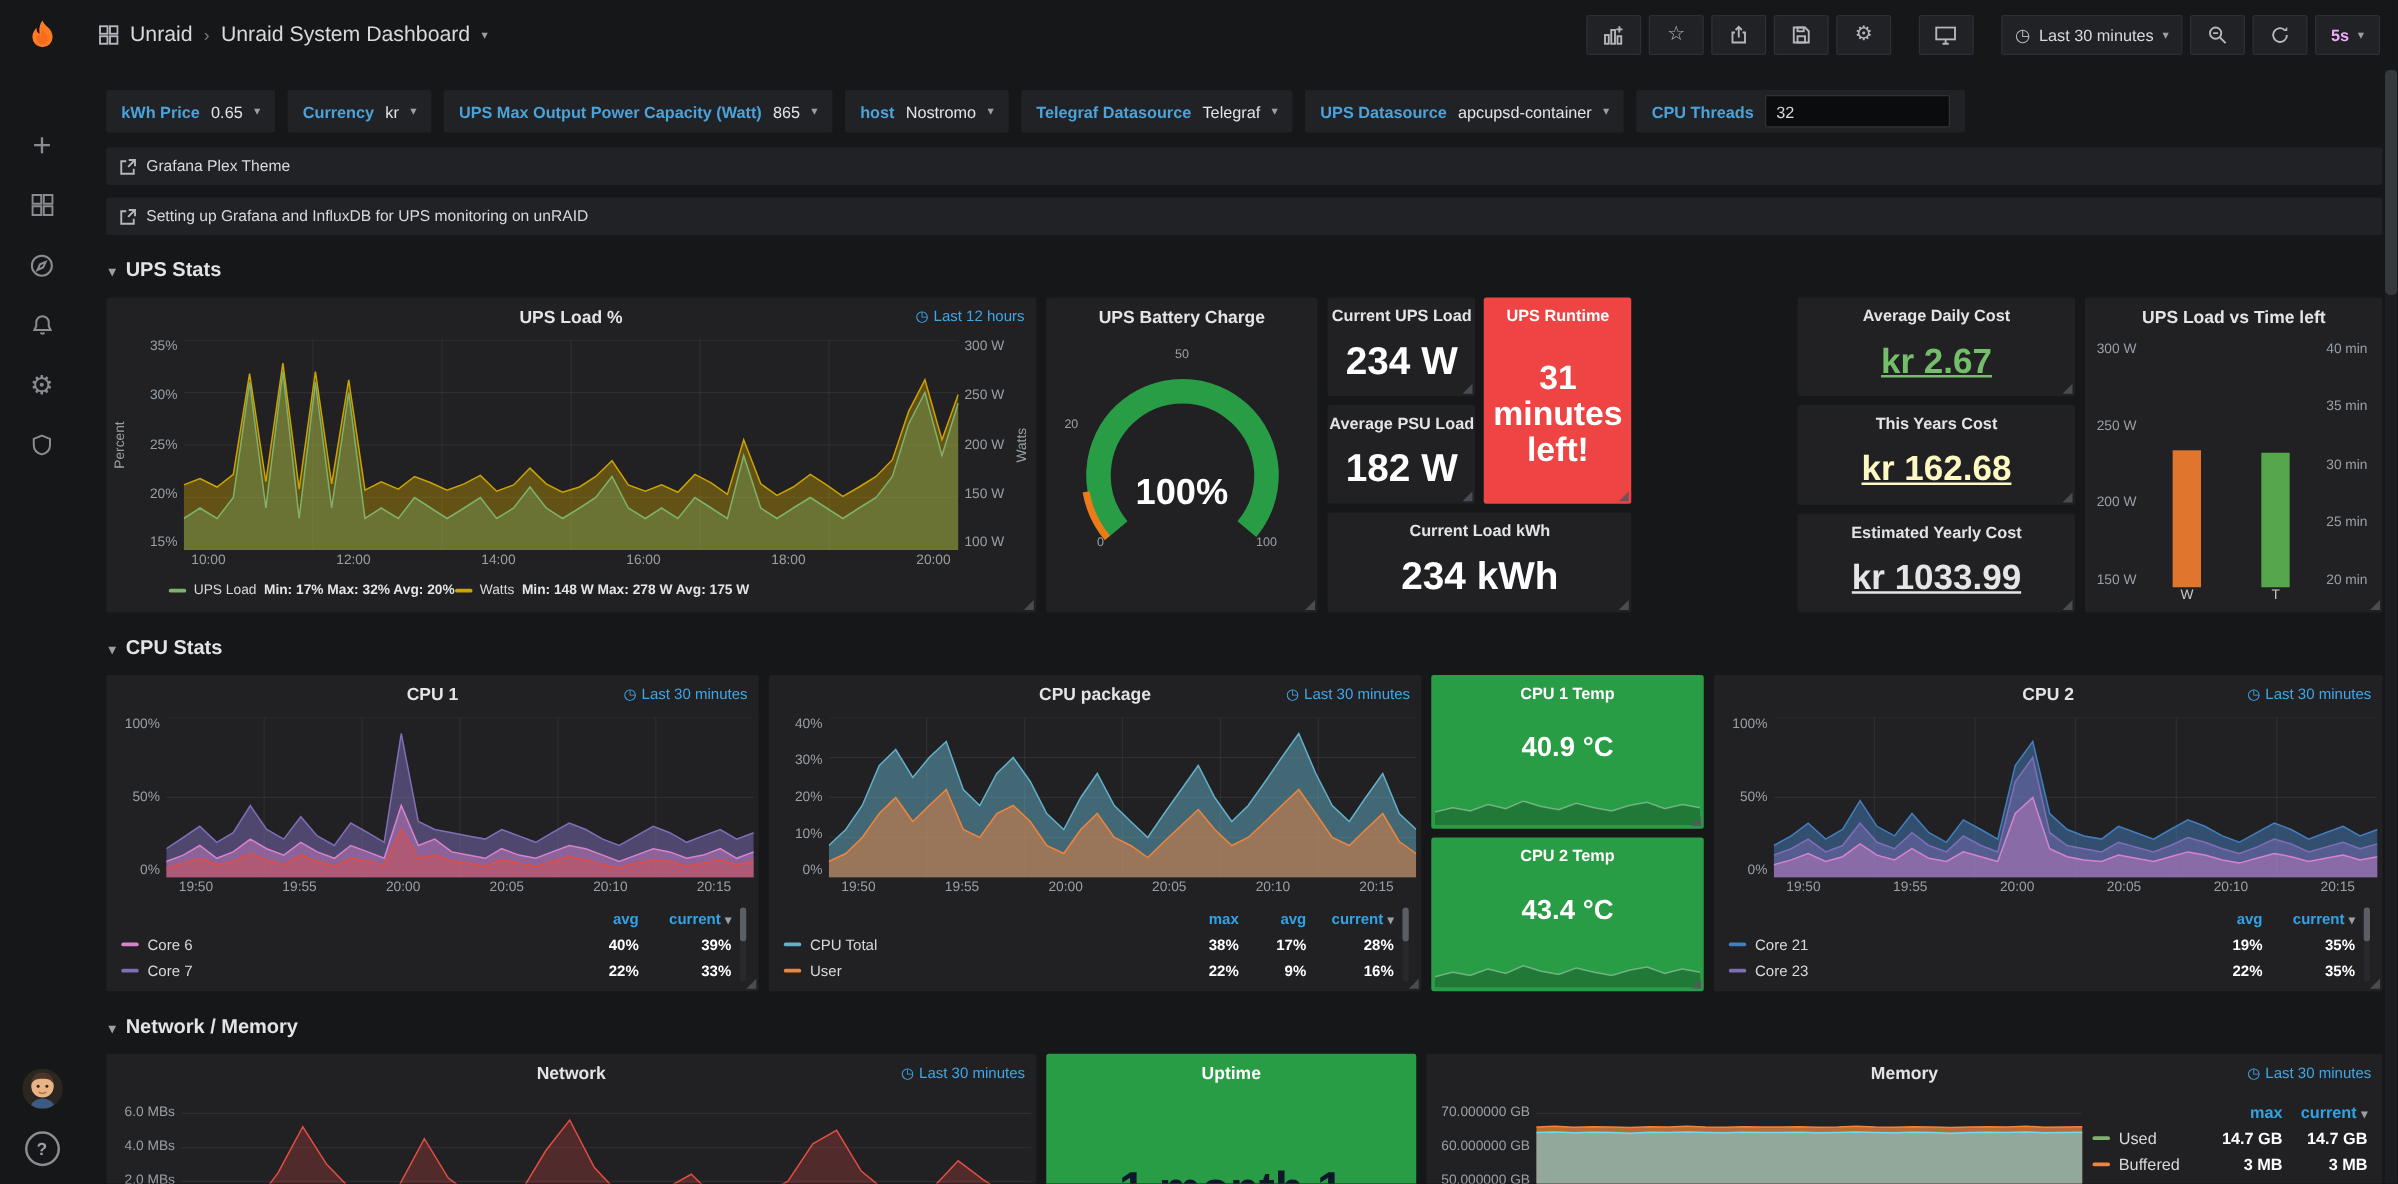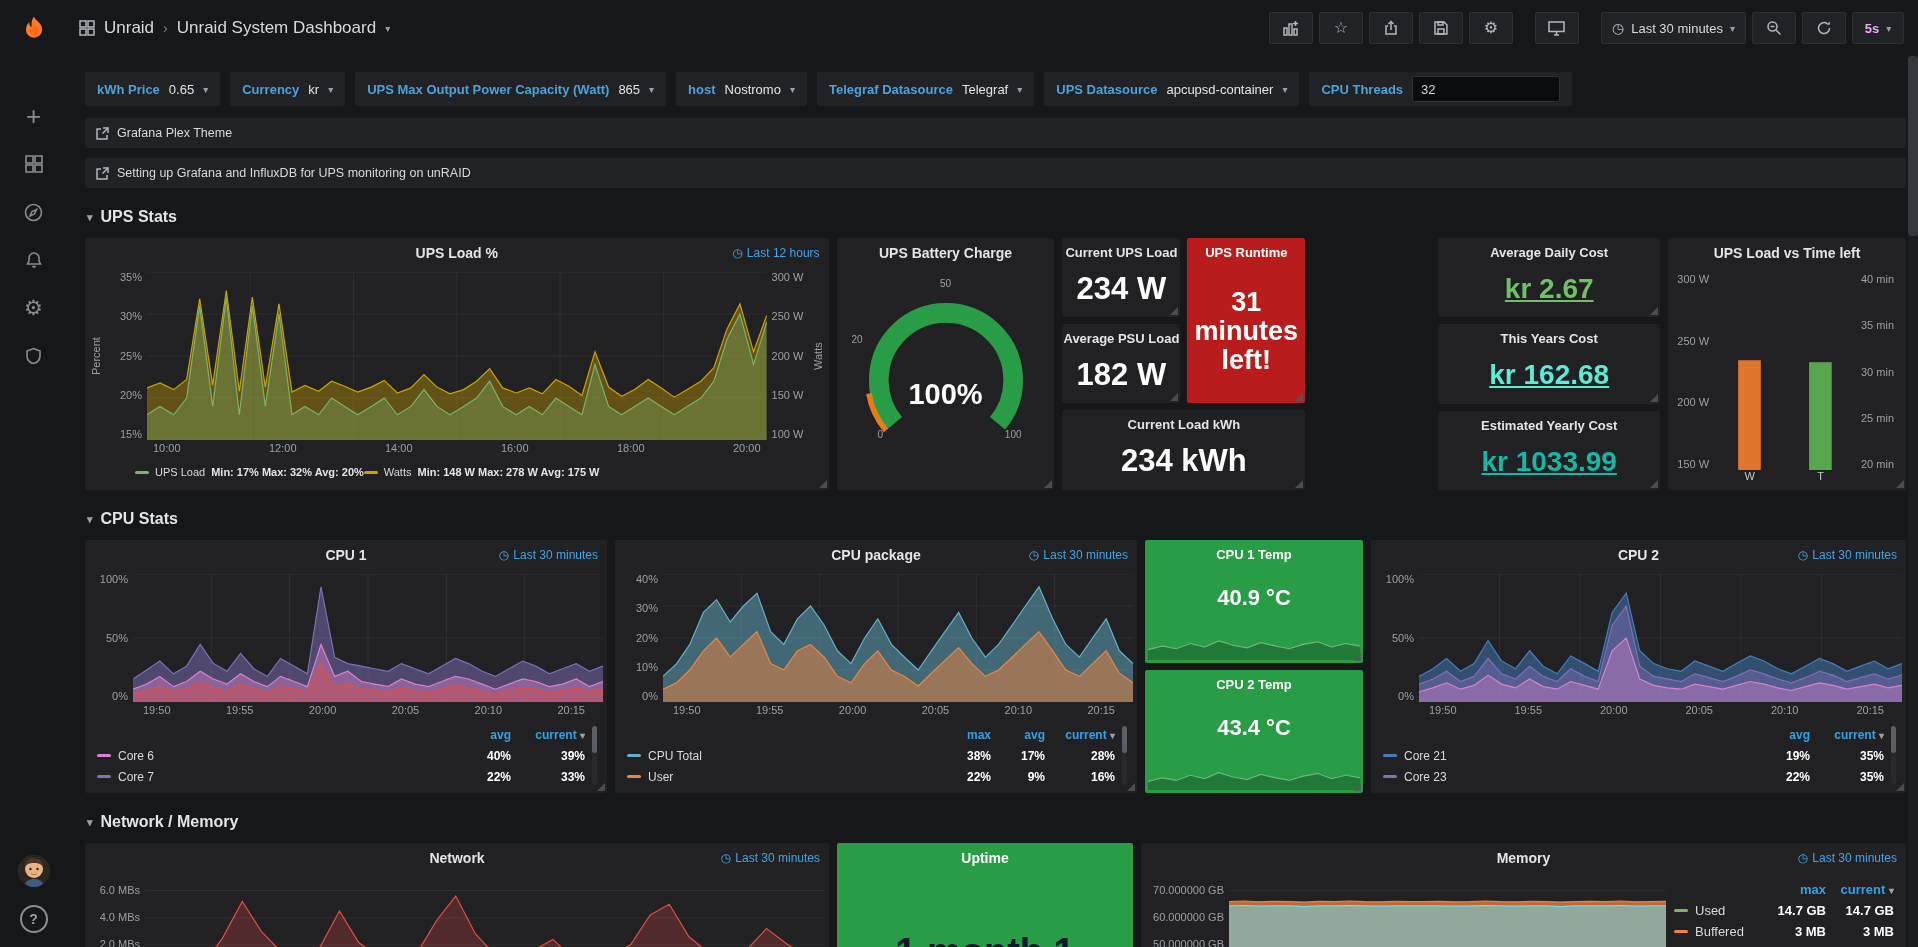--- a/index.html
+++ b/index.html
@@ -419,21 +419,21 @@
           </div>
           <div class="rsz"></div>
         </div>
 
         <div class="cluster" style="width:368px">
           <div class="panel">
             <div class="sp-title">Current UPS Load</div>
             <div class="sp-val v32">234 W</div>
             <div class="rsz"></div>
           </div>
-          <div class="panel green span2r" style="background: #b91c1c;">
+          <div class="panel green span2r" style="background: #ef4444;">
             <div class="sp-title">UPS Runtime</div>
             <div class="sp-val v27">31 minutes left!</div>
             <div class="rsz"></div>
           </div>
           <div class="panel" style="grid-column:1;grid-row:2">
             <div class="sp-title">Average PSU Load</div>
             <div class="sp-val v32">182 W</div>
             <div class="rsz"></div>
           </div>
           <div class="panel span2c">
@@ -444,26 +444,26 @@
         </div>
 
         <div class="col" style="width:222px">
           <div class="panel" style="height:79px">
             <div class="sp-title">Average Daily Cost</div>
             <div class="sp-val v28" style="color: rgb(115, 191, 105);">kr 2.67</div>
             <div class="rsz"></div>
           </div>
           <div class="panel" style="height:80px">
             <div class="sp-title">This Years Cost</div>
-            <div class="sp-val v28" style="color: #5eead4;">kr 162.68</div>
+            <div class="sp-val v28" style="color: #fef9c3;">kr 162.68</div>
             <div class="rsz"></div>
           </div>
           <div class="panel" style="height:79px">
             <div class="sp-title">Estimated Yearly Cost</div>
-            <div class="sp-val v28" style="color: #14b8a6;">kr 1033.99</div>
+            <div class="sp-val v28" style="color: #e5e5e5;">kr 1033.99</div>
             <div class="rsz"></div>
           </div>
         </div>
 
         <div class="panel" style="width:238px">
           <div class="hdr">
             <span class="ttl">UPS Load vs Time left</span>
           </div>
           <div class="bars-body">
             <div class="yaxis">

